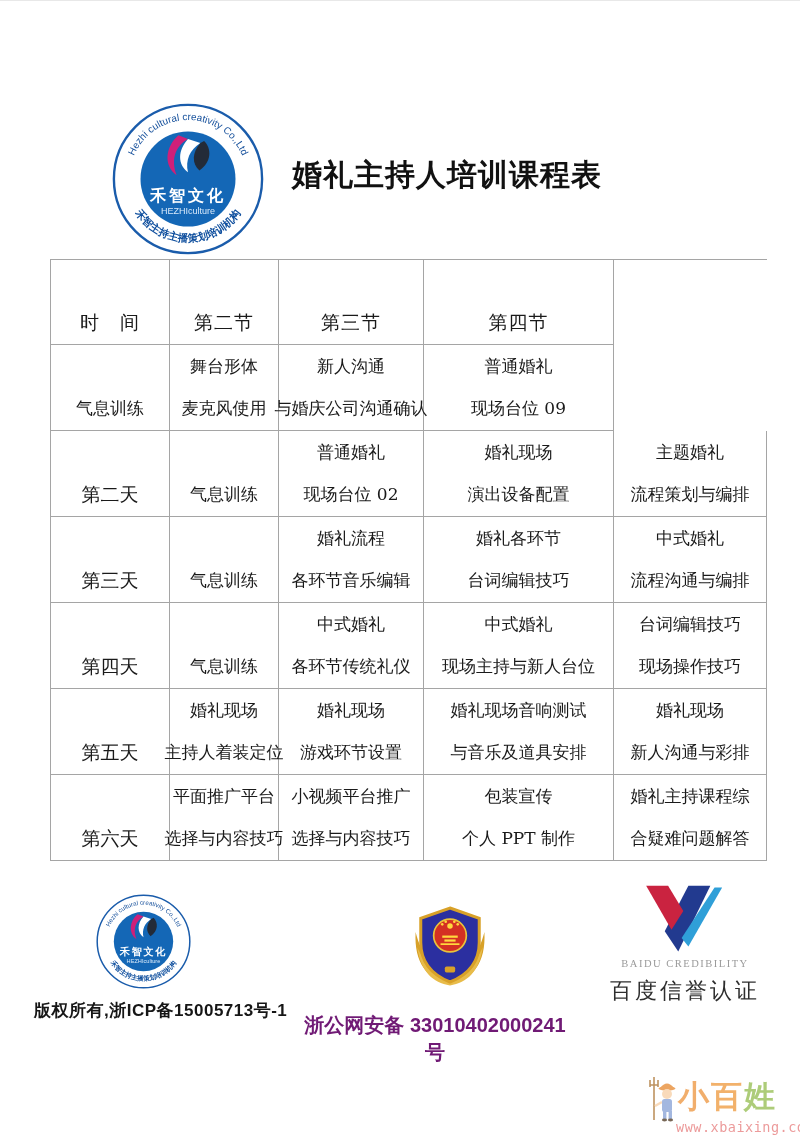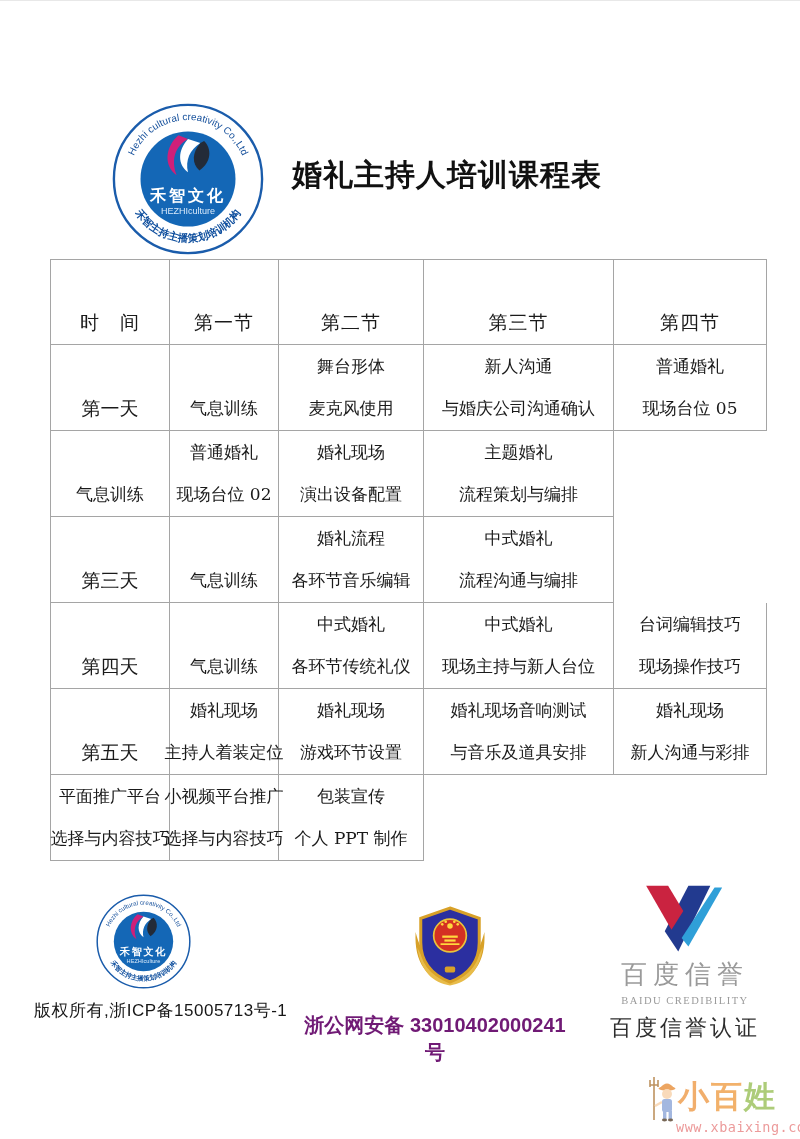--- a/index.html
+++ b/index.html
@@ -28,21 +28,21 @@
     display:flex;flex-direction:column;justify-content:flex-end;align-items:center;
     row-gap:20px;padding-bottom:11px;box-sizing:border-box;
     font-size:17px;line-height:22px;text-align:center;
   }
   .cell span{white-space:nowrap;}
   .cell.th{font-size:19px;letter-spacing:1px;}
   .cell.day{font-size:19px;}
   
   .logo-footer{position:absolute;left:96px;top:893px;width:95px;height:95px;}
   .copyright{
-    position:absolute;left:34px;top:998px;font-size:17px;font-weight:400;
+    position:absolute;left:34px;top:998px;font-size:17px;font-weight:700;
     color:#161616;font-family:"Liberation Sans", sans-serif;letter-spacing:0.5px;
   }
   .police-badge{position:absolute;left:407px;top:896px;width:86px;height:96px;}
   .police-text{
     position:absolute;left:300px;top:1011px;width:270px;text-align:center;
     font-size:20px;font-weight:bold;color:#701a75;
     font-family:"Liberation Sans", sans-serif;
   }
   .baidu-block{
     position:absolute;left:598px;top:878px;width:174px;text-align:center;
@@ -137,53 +137,50 @@
       </svg>
   </div>
   <div class="page-title">婚礼主持人培训课程表</div>
 
   <div class="course-table">
       <div class="trow header-row">
         <div class="cell th">
           <span>时　间</span>
         </div>
         <div class="cell th">
-          <span>第一节</span>
-        </div>
-        <div class="cell th">
           <span>第二节</span>
         </div>
         <div class="cell th">
           <span>第三节</span>
         </div>
         <div class="cell th">
           <span>第四节</span>
         </div>
       </div>
       <div class="trow">
-        <div class="cell day">
-          <span>第一天</span>
-        </div>
         <div class="cell">
           <span>气息训练</span>
         </div>
         <div class="cell">
           <span>舞台形体</span>
           <span>麦克风使用</span>
         </div>
         <div class="cell">
           <span>新人沟通</span>
           <span>与婚庆公司沟通确认</span>
         </div>
         <div class="cell">
           <span>普通婚礼</span>
-          <span>现场台位 05</span>
-        </div>
-      </div>
-      <div class="trow">
+          <span>现场台位 09</span>
+        </div>
+      </div>
+      <div class="trow">
+        <div class="cell day">
+          <span>第二天</span>
+        </div>
         <div class="cell">
           <span>气息训练</span>
         </div>
         <div class="cell">
           <span>普通婚礼</span>
           <span>现场台位 02</span>
         </div>
         <div class="cell">
           <span>婚礼现场</span>
           <span>演出设备配置</span>
@@ -198,20 +195,24 @@
           <span>第三天</span>
         </div>
         <div class="cell">
           <span>气息训练</span>
         </div>
         <div class="cell">
           <span>婚礼流程</span>
           <span>各环节音乐编辑</span>
         </div>
         <div class="cell">
+          <span>婚礼各环节</span>
+          <span>台词编辑技巧</span>
+        </div>
+        <div class="cell">
           <span>中式婚礼</span>
           <span>流程沟通与编排</span>
         </div>
       </div>
       <div class="trow">
         <div class="cell day">
           <span>第四天</span>
         </div>
         <div class="cell">
           <span>气息训练</span>
@@ -244,31 +245,38 @@
         <div class="cell">
           <span>婚礼现场音响测试</span>
           <span>与音乐及道具安排</span>
         </div>
         <div class="cell">
           <span>婚礼现场</span>
           <span>新人沟通与彩排</span>
         </div>
       </div>
       <div class="trow">
+        <div class="cell day">
+          <span>第六天</span>
+        </div>
         <div class="cell">
           <span>平面推广平台</span>
           <span>选择与内容技巧</span>
         </div>
         <div class="cell">
           <span>小视频平台推广</span>
           <span>选择与内容技巧</span>
         </div>
         <div class="cell">
           <span>包装宣传</span>
           <span>个人 PPT 制作</span>
+        </div>
+        <div class="cell">
+          <span>婚礼主持课程综</span>
+          <span>合疑难问题解答</span>
         </div>
       </div>
     </div>
 
   <div class="logo-footer">
     <svg width="95" height="95" viewBox="0 0 160 160">
         <use href="#hezhi-logo"></use>
       </svg>
   </div>
   <div class="copyright">版权所有,浙ICP备15005713号-1</div>
@@ -277,21 +285,20 @@
     <svg width="86" height="96" viewBox="0 0 100 110">
         <use href="#police-emblem"></use>
       </svg>
   </div>
   <div class="police-text">浙公网安备 33010402000241号</div>
 
   <div class="baidu-block">
     <svg class="baidu-v" viewBox="0 0 120 90">
       <use href="#baidu-v"></use>
     </svg>
-    <div class="baidu-cn">百度信誉</div>
     <div class="baidu-en">BAIDU CREDIBILITY</div>
     <div class="baidu-cert">百度信誉认证</div>
   </div>
 
   <div class="watermark">
     <div class="wm-row">
       <svg class="farmer" viewBox="0 0 30 50">
         <use href="#farmer-figure"></use>
       </svg>
       <div class="wm-chars">

